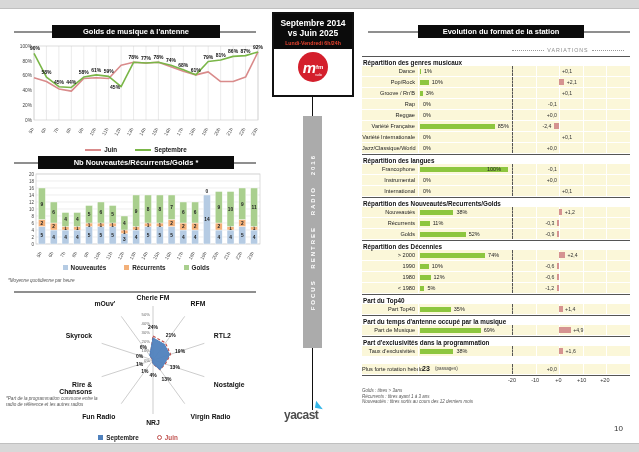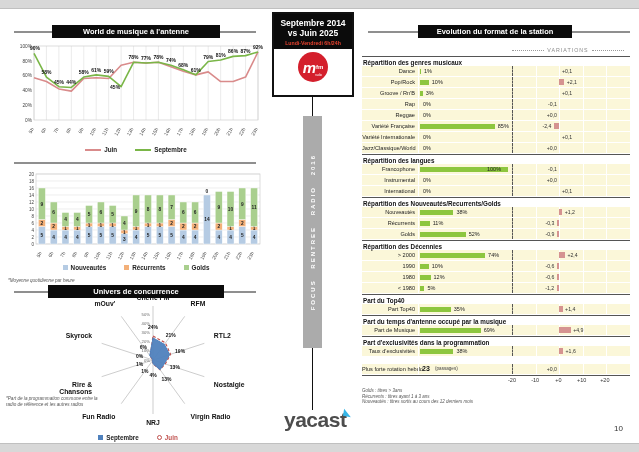--- a/index.html
+++ b/index.html
@@ -22,21 +22,21 @@
   .logo-circle{width:30px;height:30px;border-radius:50%;background:#d41f2c;color:#fff;
     display:flex;justify-content:center;align-items:center;position:relative;}
   .logo-m{font-size:15px;font-weight:bold;font-style:italic;line-height:15px;}
   .logo-fm{font-size:6px;font-weight:bold;line-height:6px;}
   .logo-tag{position:absolute;bottom:5px;right:6px;font-size:3px;}
   .vline{position:absolute;width:1px;background:#111;}
   .vbanner{position:absolute;left:303px;top:116px;width:19px;height:232px;background:#ababab;
     display:flex;align-items:center;justify-content:center;}
   .vbanner span{writing-mode:vertical-rl;transform:rotate(180deg);color:#fff;font-weight:bold;
     font-size:6px;letter-spacing:2px;word-spacing:7px;white-space:nowrap;}
-  .yacast{position:absolute;left:284px;top:408px;font-size:21px;font-weight:bold;color:#4d4d4d;
+  .yacast{position:absolute;left:284px;top:408px;font-size:12px;font-weight:bold;color:#4d4d4d;
     letter-spacing:-0.5px;}
   .yacast .flag{display:inline-block;width:0;height:0;border-left:7px solid transparent;
     border-bottom:8px solid #35b6e8;transform:rotate(100deg);position:relative;top:-10px;left:-2px;}
 
   
   .legend{position:absolute;display:flex;justify-content:center;gap:18px;font-size:6.3px;
     font-weight:bold;color:#222;align-items:center;}
   .legend .item{display:flex;align-items:center;gap:3px;}
   .sw-line{width:16px;height:2px;}
   .sw-sq{width:5px;height:5px;}
@@ -71,21 +71,21 @@
   svg text{font-family:"Liberation Sans",sans-serif;}
 </style>
 </head>
 <body>
 
 <div class="canvas">
   <div class="strip top"></div>
   <div class="strip bottom"></div>
 
   <div class="rule" style="left:14px;top:31px;width:242px;"></div>
-  <div class="titlebar" style="left:52px;top:25px;width:168px;">World de musique à l'antenne</div>
+  <div class="titlebar" style="left:52px;top:25px;width:168px;">Golds de musique à l'antenne</div>
   <svg id="line-chart" width="256" height="106" style="position:absolute;left:8px;top:40px;">
       <line x1="26" y1="6" x2="26" y2="80" stroke="#e3e3e3" stroke-width="0.7"></line>
       <line x1="38.44444444444444" y1="6" x2="38.44444444444444" y2="80" stroke="#e3e3e3" stroke-width="0.7"></line>
       <line x1="50.888888888888886" y1="6" x2="50.888888888888886" y2="80" stroke="#e3e3e3" stroke-width="0.7"></line>
       <line x1="63.333333333333336" y1="6" x2="63.333333333333336" y2="80" stroke="#e3e3e3" stroke-width="0.7"></line>
       <line x1="75.77777777777777" y1="6" x2="75.77777777777777" y2="80" stroke="#e3e3e3" stroke-width="0.7"></line>
       <line x1="88.22222222222223" y1="6" x2="88.22222222222223" y2="80" stroke="#e3e3e3" stroke-width="0.7"></line>
       <line x1="100.66666666666667" y1="6" x2="100.66666666666667" y2="80" stroke="#e3e3e3" stroke-width="0.7"></line>
       <line x1="113.11111111111111" y1="6" x2="113.11111111111111" y2="80" stroke="#e3e3e3" stroke-width="0.7"></line>
       <line x1="125.55555555555556" y1="6" x2="125.55555555555556" y2="80" stroke="#e3e3e3" stroke-width="0.7"></line>
@@ -152,20 +152,21 @@
         <span class="sw-line" style="background: rgb(217, 139, 139);"></span>
         <span>Juin</span>
       </span>
       <span class="item">
         <span class="sw-line" style="background: rgb(122, 182, 72);"></span>
         <span>Septembre</span>
       </span>
     </div>
 
   <div class="rule" style="left:14px;top:162px;width:242px;"></div>
+  <div class="titlebar" style="left:38px;top:156px;width:196px;">Nb Nouveautés/Récurrents/Golds *</div>
   <svg id="bar-chart" width="256" height="94" style="position:absolute;left:8px;top:170px;">
       <line x1="28" y1="74" x2="252" y2="74" stroke="#e6e6e6" stroke-width="0.7"></line>
       <text x="26" y="75.7" text-anchor="end" font-size="4.5" fill="#444" font-weight="normal">0</text>
       <line x1="28" y1="67" x2="252" y2="67" stroke="#e6e6e6" stroke-width="0.7"></line>
       <text x="26" y="68.7" text-anchor="end" font-size="4.5" fill="#444" font-weight="normal">2</text>
       <line x1="28" y1="60" x2="252" y2="60" stroke="#e6e6e6" stroke-width="0.7"></line>
       <text x="26" y="61.7" text-anchor="end" font-size="4.5" fill="#444" font-weight="normal">4</text>
       <line x1="28" y1="53" x2="252" y2="53" stroke="#e6e6e6" stroke-width="0.7"></line>
       <text x="26" y="54.7" text-anchor="end" font-size="4.5" fill="#444" font-weight="normal">6</text>
       <line x1="28" y1="46" x2="252" y2="46" stroke="#e6e6e6" stroke-width="0.7"></line>
@@ -324,21 +325,20 @@
         <span>Récurrents</span>
       </span>
       <span class="item">
         <span class="sw-sq" style="background: rgb(169, 207, 142);"></span>
         <span>Golds</span>
       </span>
     </div>
   <div class="footnote" style="left:8px;top:278px;">*Moyenne quotidienne par heure</div>
 
   <div class="rule" style="left:14px;top:291px;width:242px;"></div>
-  <div class="titlebar" style="left:48px;top:285px;width:176px;">Univers de concurrence</div>
   <svg id="radar-chart" width="280" height="142" style="position:absolute;left:10px;top:294px;">
       <line x1="143" y1="66" x2="143" y2="12" stroke="#b8b8b8" stroke-width="0.7"></line>
       <line x1="143" y1="66" x2="174.74040362379355" y2="22.313082303752836" stroke="#b8b8b8" stroke-width="0.7"></line>
       <line x1="143" y1="66" x2="194.3570518799383" y2="49.313082303752836" stroke="#b8b8b8" stroke-width="0.7"></line>
       <line x1="143" y1="66" x2="194.3570518799383" y2="82.68691769624716" stroke="#b8b8b8" stroke-width="0.7"></line>
       <line x1="143" y1="66" x2="174.74040362379355" y2="109.68691769624716" stroke="#b8b8b8" stroke-width="0.7"></line>
       <line x1="143" y1="66" x2="143" y2="120" stroke="#b8b8b8" stroke-width="0.7"></line>
       <line x1="143" y1="66" x2="111.25959637620646" y2="109.68691769624716" stroke="#b8b8b8" stroke-width="0.7"></line>
       <line x1="143" y1="66" x2="91.6429481200617" y2="82.68691769624716" stroke="#b8b8b8" stroke-width="0.7"></line>
       <line x1="143" y1="66" x2="91.6429481200617" y2="49.31308230375282" stroke="#b8b8b8" stroke-width="0.7"></line>
@@ -399,21 +399,21 @@
     </div>
   </div>
   <div class="vline" style="left:312px;top:97px;height:19px;"></div>
   <div class="vbanner">
     <span>FOCUS RENTREE RADIO 2016</span>
   </div>
   <div class="vline" style="left:312px;top:348px;height:62px;"></div>
   <div class="yacast"><span>yacast</span><span class="flag"></span></div>
 
   <div class="rule" style="left:368px;top:31px;width:262px;"></div>
-  <div class="titlebar" style="left:418px;top:25px;width:154px;">Evolution du format de la station</div>
+  <div class="titlebar" style="left:418px;top:25px;width:166px;">Evolution du format de la station</div>
   <div id="right-col">
     <div style="height:16px;"></div>
     <div class="var-hdr">
       <span class="dots"></span>
       <span>VARIATIONS</span>
       <span class="dots"></span>
     </div>
     <div id="format-table" style="border-bottom:1px solid #555;">
         <div class="sec-hdr">Répartition des genres musicaux</div>
         <div class="frow">

